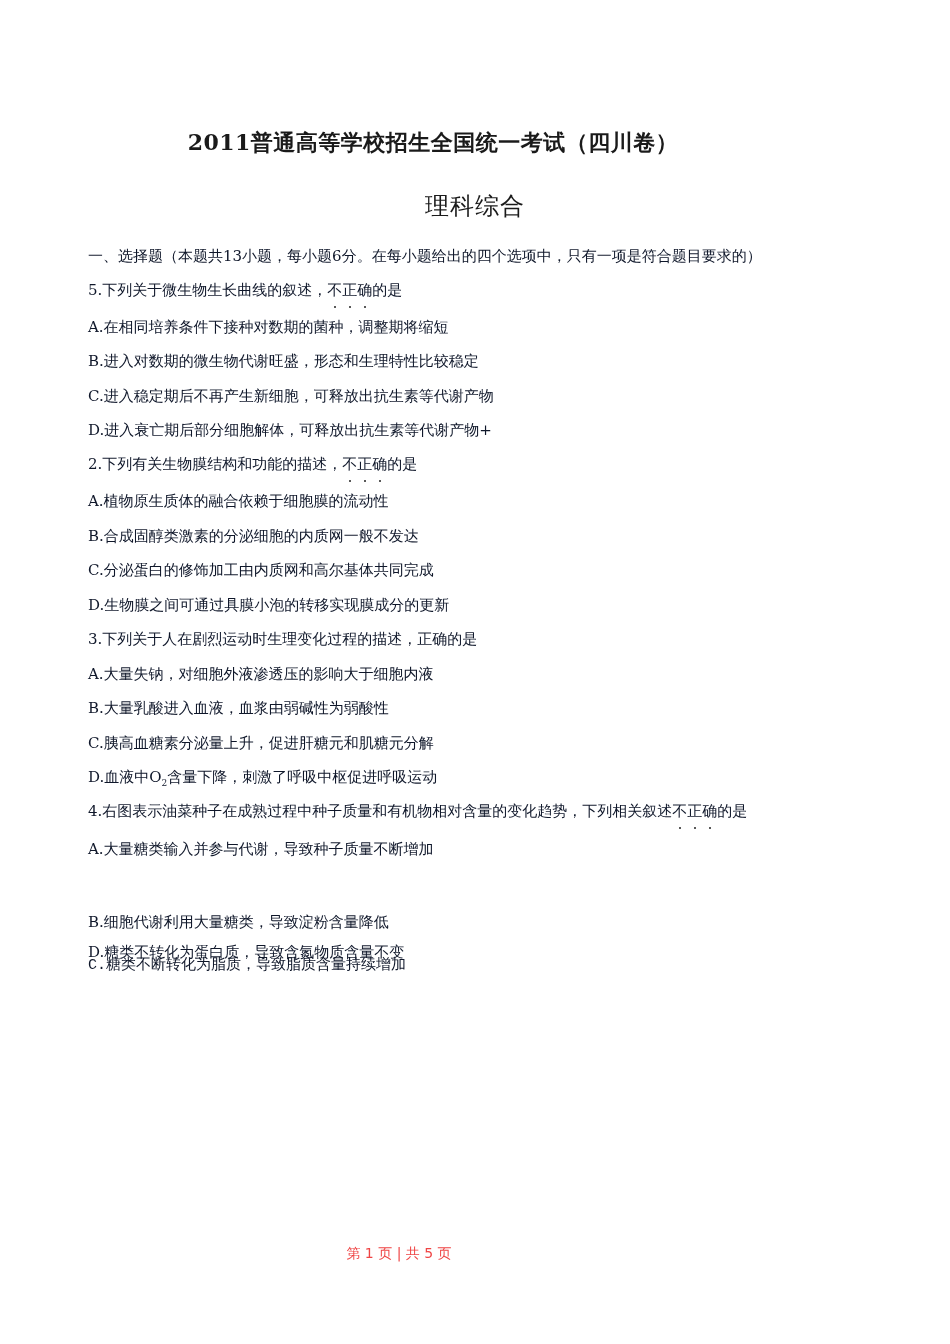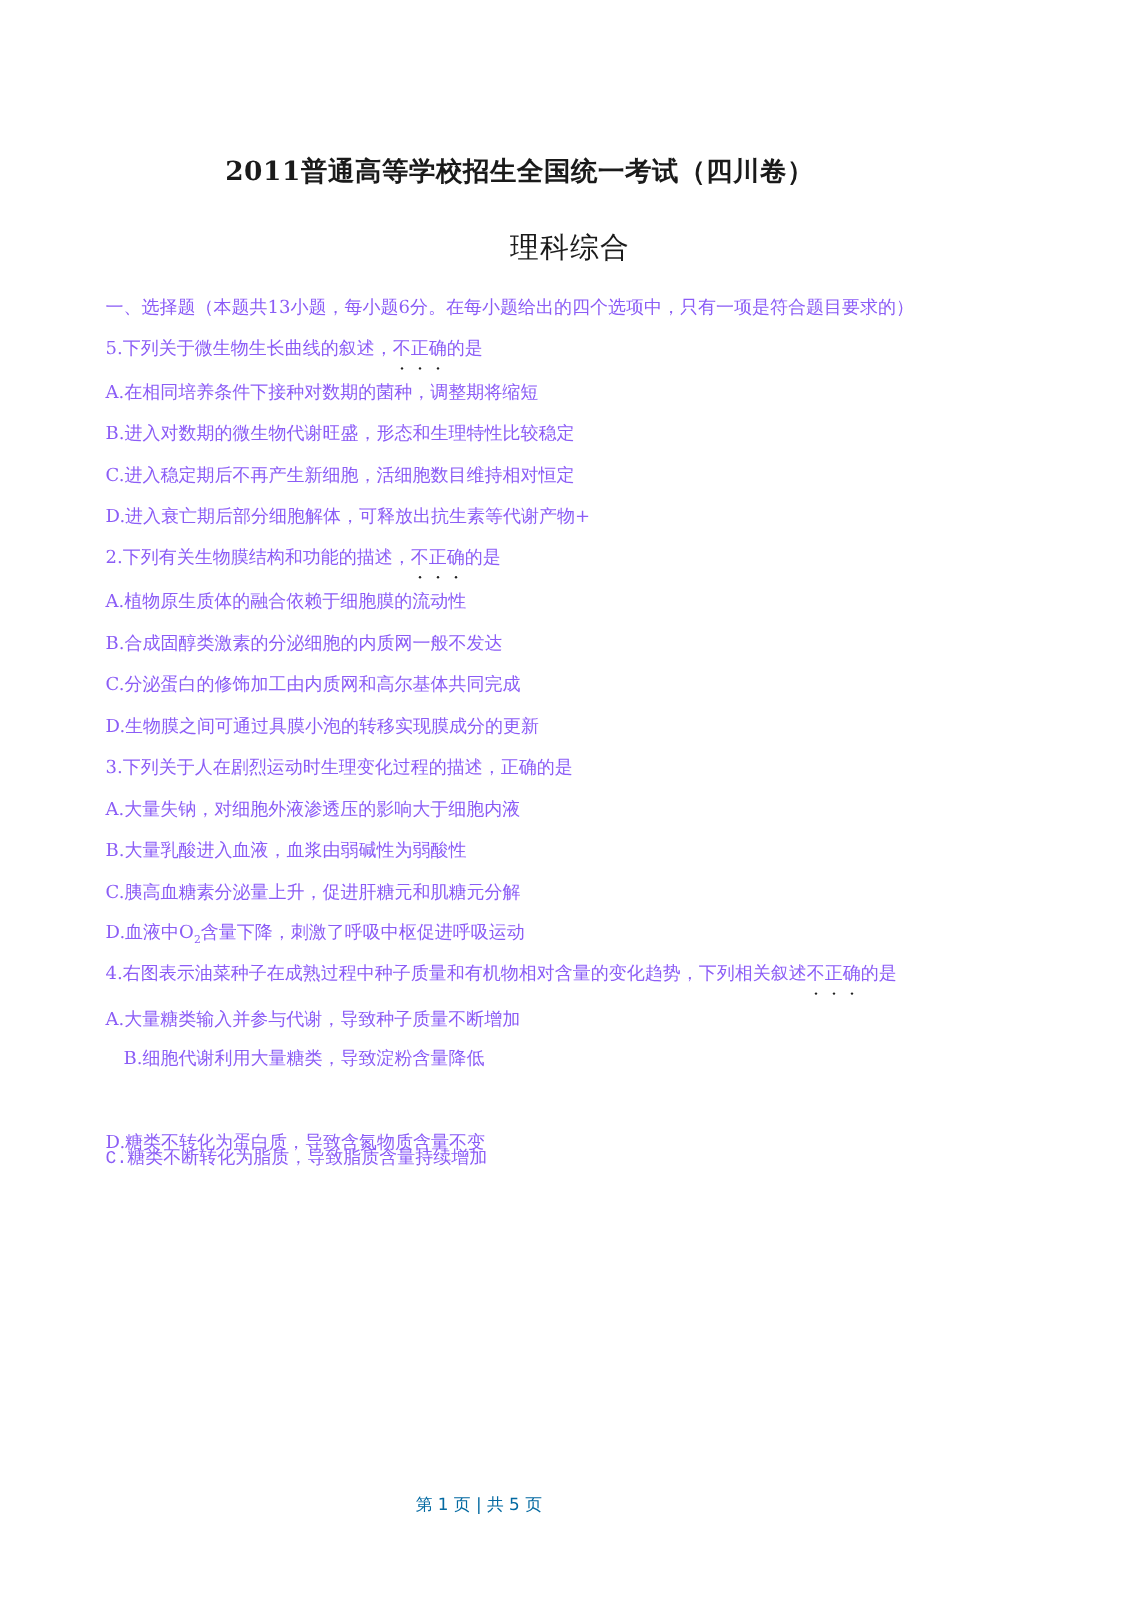--- a/index.html
+++ b/index.html
@@ -11,33 +11,33 @@
   .title {
     position: absolute; left: 0; width: 866px; top: 128px;
     text-align: center; font-size: 22px; font-weight: bold; letter-spacing: 0.5px;
   }
   .subtitle {
     position: absolute; left: 0; width: 950px; top: 190px;
     text-align: center; font-size: 24px; font-weight: normal; letter-spacing: 1px;
   }
   .line {
     position: absolute; left: 88px; font-size: 15px; white-space: nowrap;
-    color: #8b5cf6;
+    color: #0f172a;
   }
   .em { position: relative; }
   .em .dots {
     position: absolute; left: 0; right: 0; bottom: -9px;
     display: flex; justify-content: space-around;
   }
   .em .dots i {
     width: 2px; height: 2px; background: #222; border-radius: 50%; display: block;
   }
   .footer {
     position: absolute; left: 0; width: 798px; top: 1245px;
-    text-align: center; font-size: 14px; color: #0369a1;
+    text-align: center; font-size: 14px; color: #ef4444;
     font-family: "DejaVu Sans", "Liberation Sans", sans-serif;
   }
   sub { font-size: 9px; }
 </style>
 </head>
 <body>
 
 <div class="title">2011普通高等学校招生全国统一考试（四川卷）</div>
 <div class="subtitle">理科综合</div>
 
@@ -45,21 +45,21 @@
 
 <div class="line" style="top:281px;">
   <span>5.下列关于微生物生长曲线的叙述，</span><span class="em"><span>不正确</span><span class="dots">
         <i></i>
         <i></i>
         <i></i>
       </span></span><span>的是</span>
 </div>
 <div class="line" style="top:318px;">A.在相同培养条件下接种对数期的菌种，调整期将缩短</div>
 <div class="line" style="top:352px;">B.进入对数期的微生物代谢旺盛，形态和生理特性比较稳定</div>
-<div class="line" style="top:387px;">C.进入稳定期后不再产生新细胞，活细胞数目维持相对恒定</div>
+<div class="line" style="top:387px;">C.进入稳定期后不再产生新细胞，可释放出抗生素等代谢产物</div>
 <div class="line" style="top:421px;">D.进入衰亡期后部分细胞解体，可释放出抗生素等代谢产物+</div>
 
 <div class="line" style="top:455px;">
   <span>2.下列有关生物膜结构和功能的描述，</span><span class="em"><span>不正确</span><span class="dots">
         <i></i>
         <i></i>
         <i></i>
       </span></span><span>的是</span>
 </div>
 <div class="line" style="top:492px;">A.植物原生质体的融合依赖于细胞膜的流动性</div>
@@ -76,17 +76,17 @@
 </div>
 
 <div class="line" style="top:802px;">
   <span>4.右图表示油菜种子在成熟过程中种子质量和有机物相对含量的变化趋势，下列相关叙述</span><span class="em"><span>不正确</span><span class="dots">
         <i></i>
         <i></i>
         <i></i>
       </span></span><span>的是</span>
 </div>
 <div class="line" style="top:840px;">A.大量糖类输入并参与代谢，导致种子质量不断增加</div>
-<div class="line" style="top:873px;margin-left:15px;">B.细胞代谢利用大量糖类，导致淀粉含量降低</div>
+<div class="line" style="top:913px;">B.细胞代谢利用大量糖类，导致淀粉含量降低</div>
 <div class="line" style="top:955px;font-family:Liberation Mono, monospace;">C.糖类不断转化为脂质，导致脂质含量持续增加</div>
 <div class="line" style="top:943px;">D.糖类不转化为蛋白质，导致含氮物质含量不变</div>
 
 <div class="footer">第 1 页 | 共 5 页</div>
 
 </body></html>

